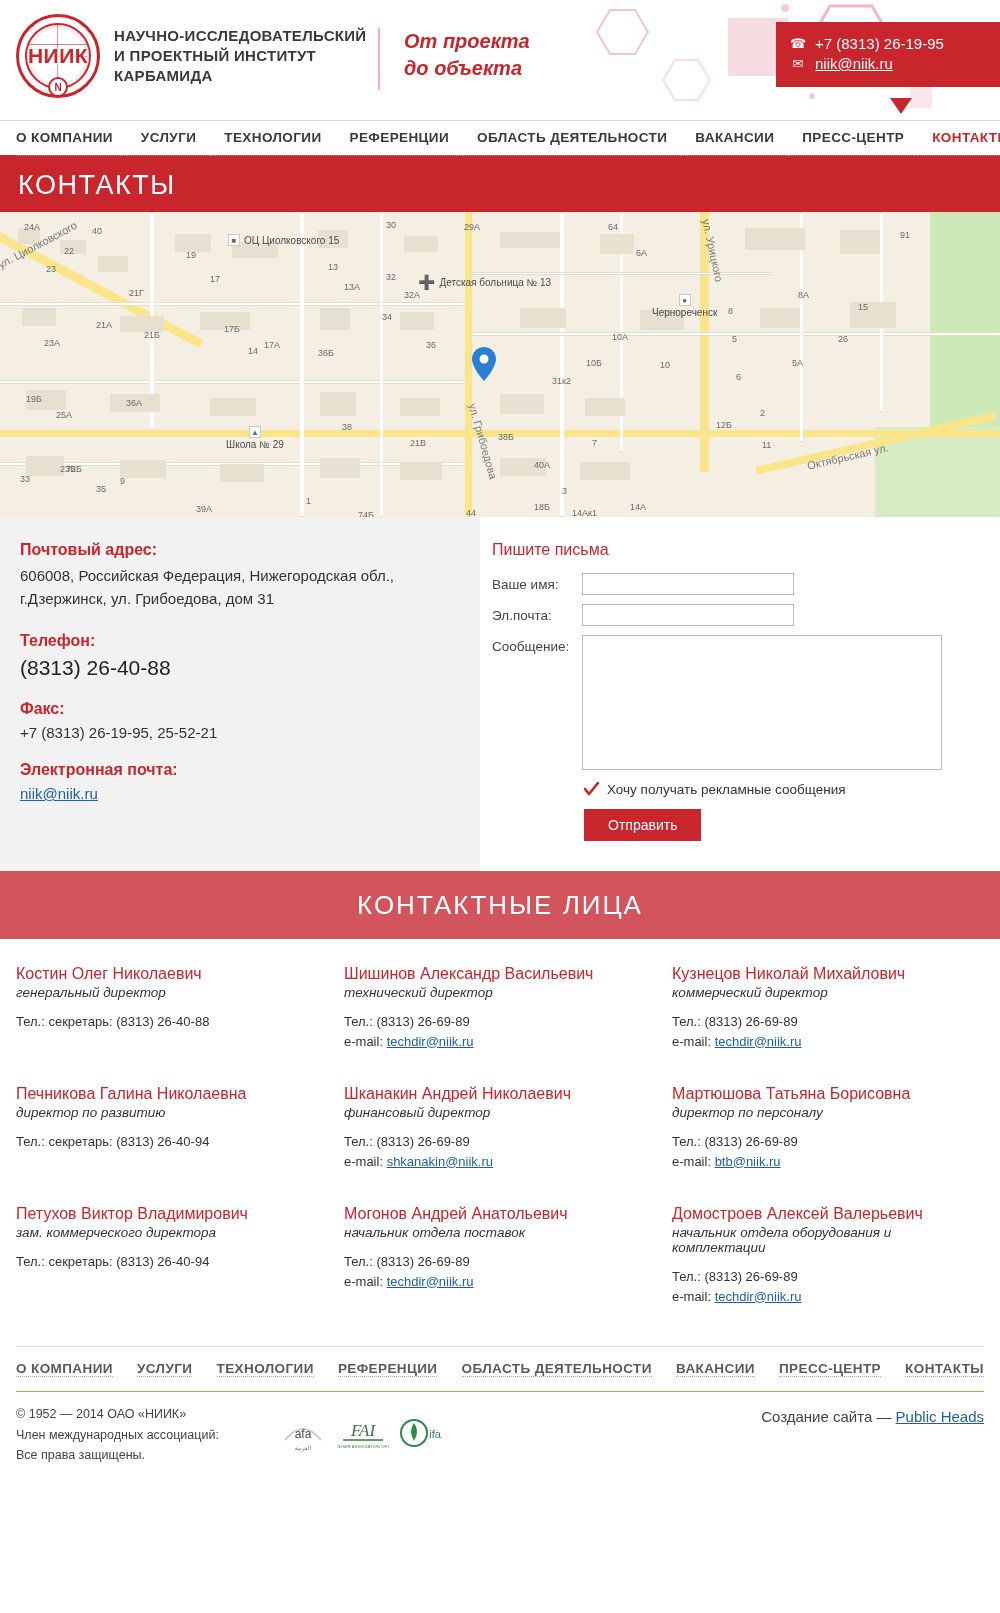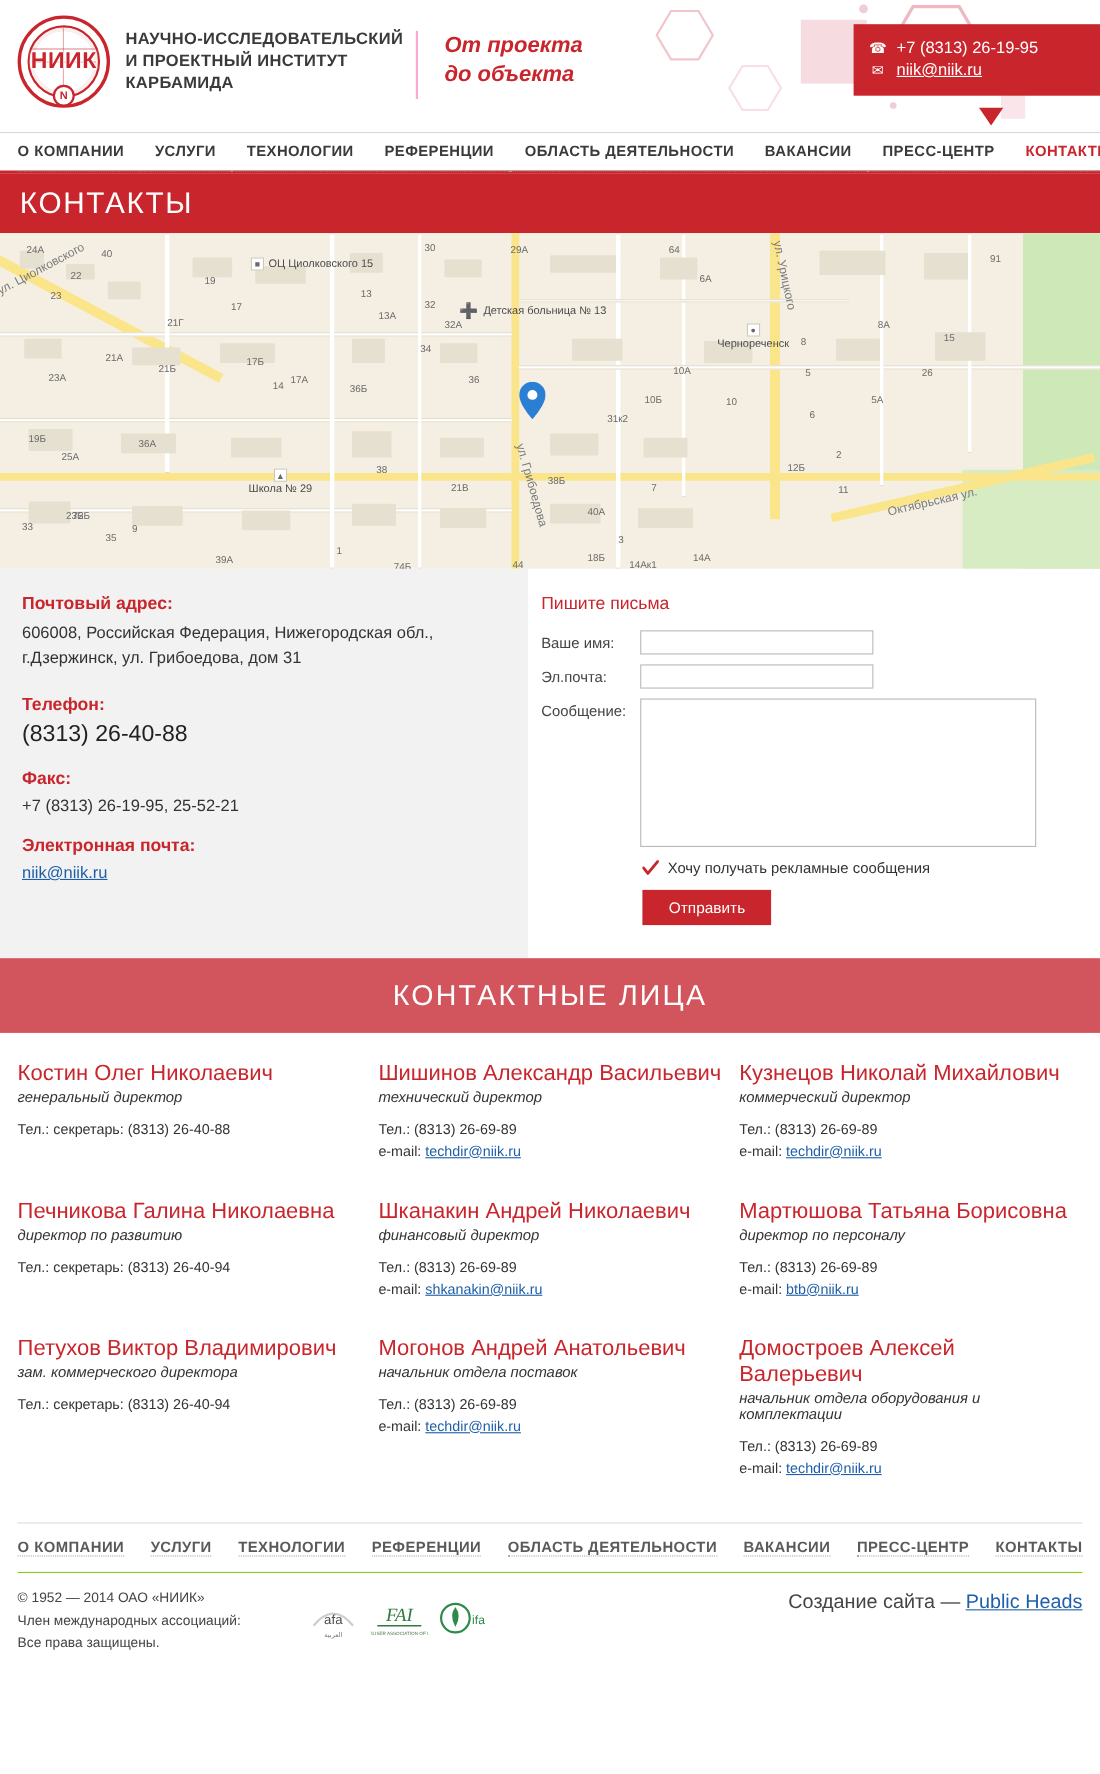--- a/index.html
+++ b/index.html
@@ -187,21 +187,21 @@
     background: #d2545c; color: #fff; height: 68px;
     display: flex; align-items: center; justify-content: center;
   }
   .persons-band h2 {
     margin: 0; font-size: 26px; font-weight: normal; letter-spacing: 2px;
   }
   .persons {
     padding: 26px 16px 30px 16px;
     display: grid; grid-template-columns: 1fr 1fr 1fr; gap: 34px 16px;
   }
-  .person .name { color: #c9252c; font-size: 20px; margin-bottom: 2px; }
+  .person .name { color: #c9252c; font-size: 16px; margin-bottom: 2px; }
   .person .role { font-style: italic; font-size: 13.5px; color: #333; margin-bottom: 12px; }
   .person .line { font-size: 13px; color: #333; line-height: 1.5; }
   .person .line a { color: #1f5fa9; text-decoration: underline; }
 
   
   .footer-nav {
     border-top: 1px solid #ddd;
     margin: 10px 16px 0 16px;
     padding: 14px 0 14px 0;
     display: flex; gap: 0; justify-content: space-between;
@@ -212,21 +212,21 @@
   }
   .footer-bottom {
     border-top: 1px solid #84cc16;
     margin: 0 16px; padding: 12px 0 28px 0;
     display: flex; align-items: flex-start; justify-content: space-between;
     font-size: 12.5px; color: #444;
   }
   .footer-left { line-height: 1.65; }
   .footer-logos { display: flex; align-items: center; gap: 8px; margin-left: 58px; padding-top: 8px;}
   .flogo { width: 52px; height: 44px; display: flex; align-items: center; justify-content: center; flex-direction: column; }
-  .footer-right { font-size: 18px; color: #444; padding-top: 4px; }
+  .footer-right { font-size: 15px; color: #444; padding-top: 4px; }
   .footer-right a { color: #1f5fa9; text-decoration: underline; }
 </style>
 </head>
 <body>
 
 <div class="page">
 
   <div class="header">
     <svg class="header-deco" viewBox="0 0 420 120">
       <polygon points="30,10 55,10 68,32 55,54 30,54 17,32" fill="none" stroke="#f2c5cc" stroke-width="2"></polygon>
@@ -346,21 +346,21 @@
     <div class="lbl" style="left:92px;top:14px;">40</div>
     <div class="lbl" style="left:64px;top:34px;">22</div>
     <div class="lbl" style="left:186px;top:38px;">19</div>
     <div class="lbl" style="left:386px;top:8px;">30</div>
     <div class="lbl" style="left:464px;top:10px;">29А</div>
     <div class="lbl" style="left:608px;top:10px;">64</div>
     <div class="lbl" style="left:636px;top:36px;">6А</div>
     <div class="lbl" style="left:900px;top:18px;">91</div>
     <div class="lbl" style="left:46px;top:52px;">23</div>
     <div class="lbl" style="left:210px;top:62px;">17</div>
-    <div class="lbl" style="left:152px;top:76px;">21Г</div>
+    <div class="lbl" style="left:129px;top:76px;">21Г</div>
     <div class="lbl" style="left:328px;top:50px;">13</div>
     <div class="lbl" style="left:344px;top:70px;">13А</div>
     <div class="lbl" style="left:386px;top:60px;">32</div>
     <div class="lbl" style="left:404px;top:78px;">32А</div>
     <div class="lbl" style="left:798px;top:78px;">8А</div>
     <div class="lbl" style="left:728px;top:94px;">8</div>
     <div class="lbl" style="left:858px;top:90px;">15</div>
     <div class="lbl" style="left:96px;top:108px;">21А</div>
     <div class="lbl" style="left:144px;top:118px;">21Б</div>
     <div class="lbl" style="left:224px;top:112px;">17Б</div>

